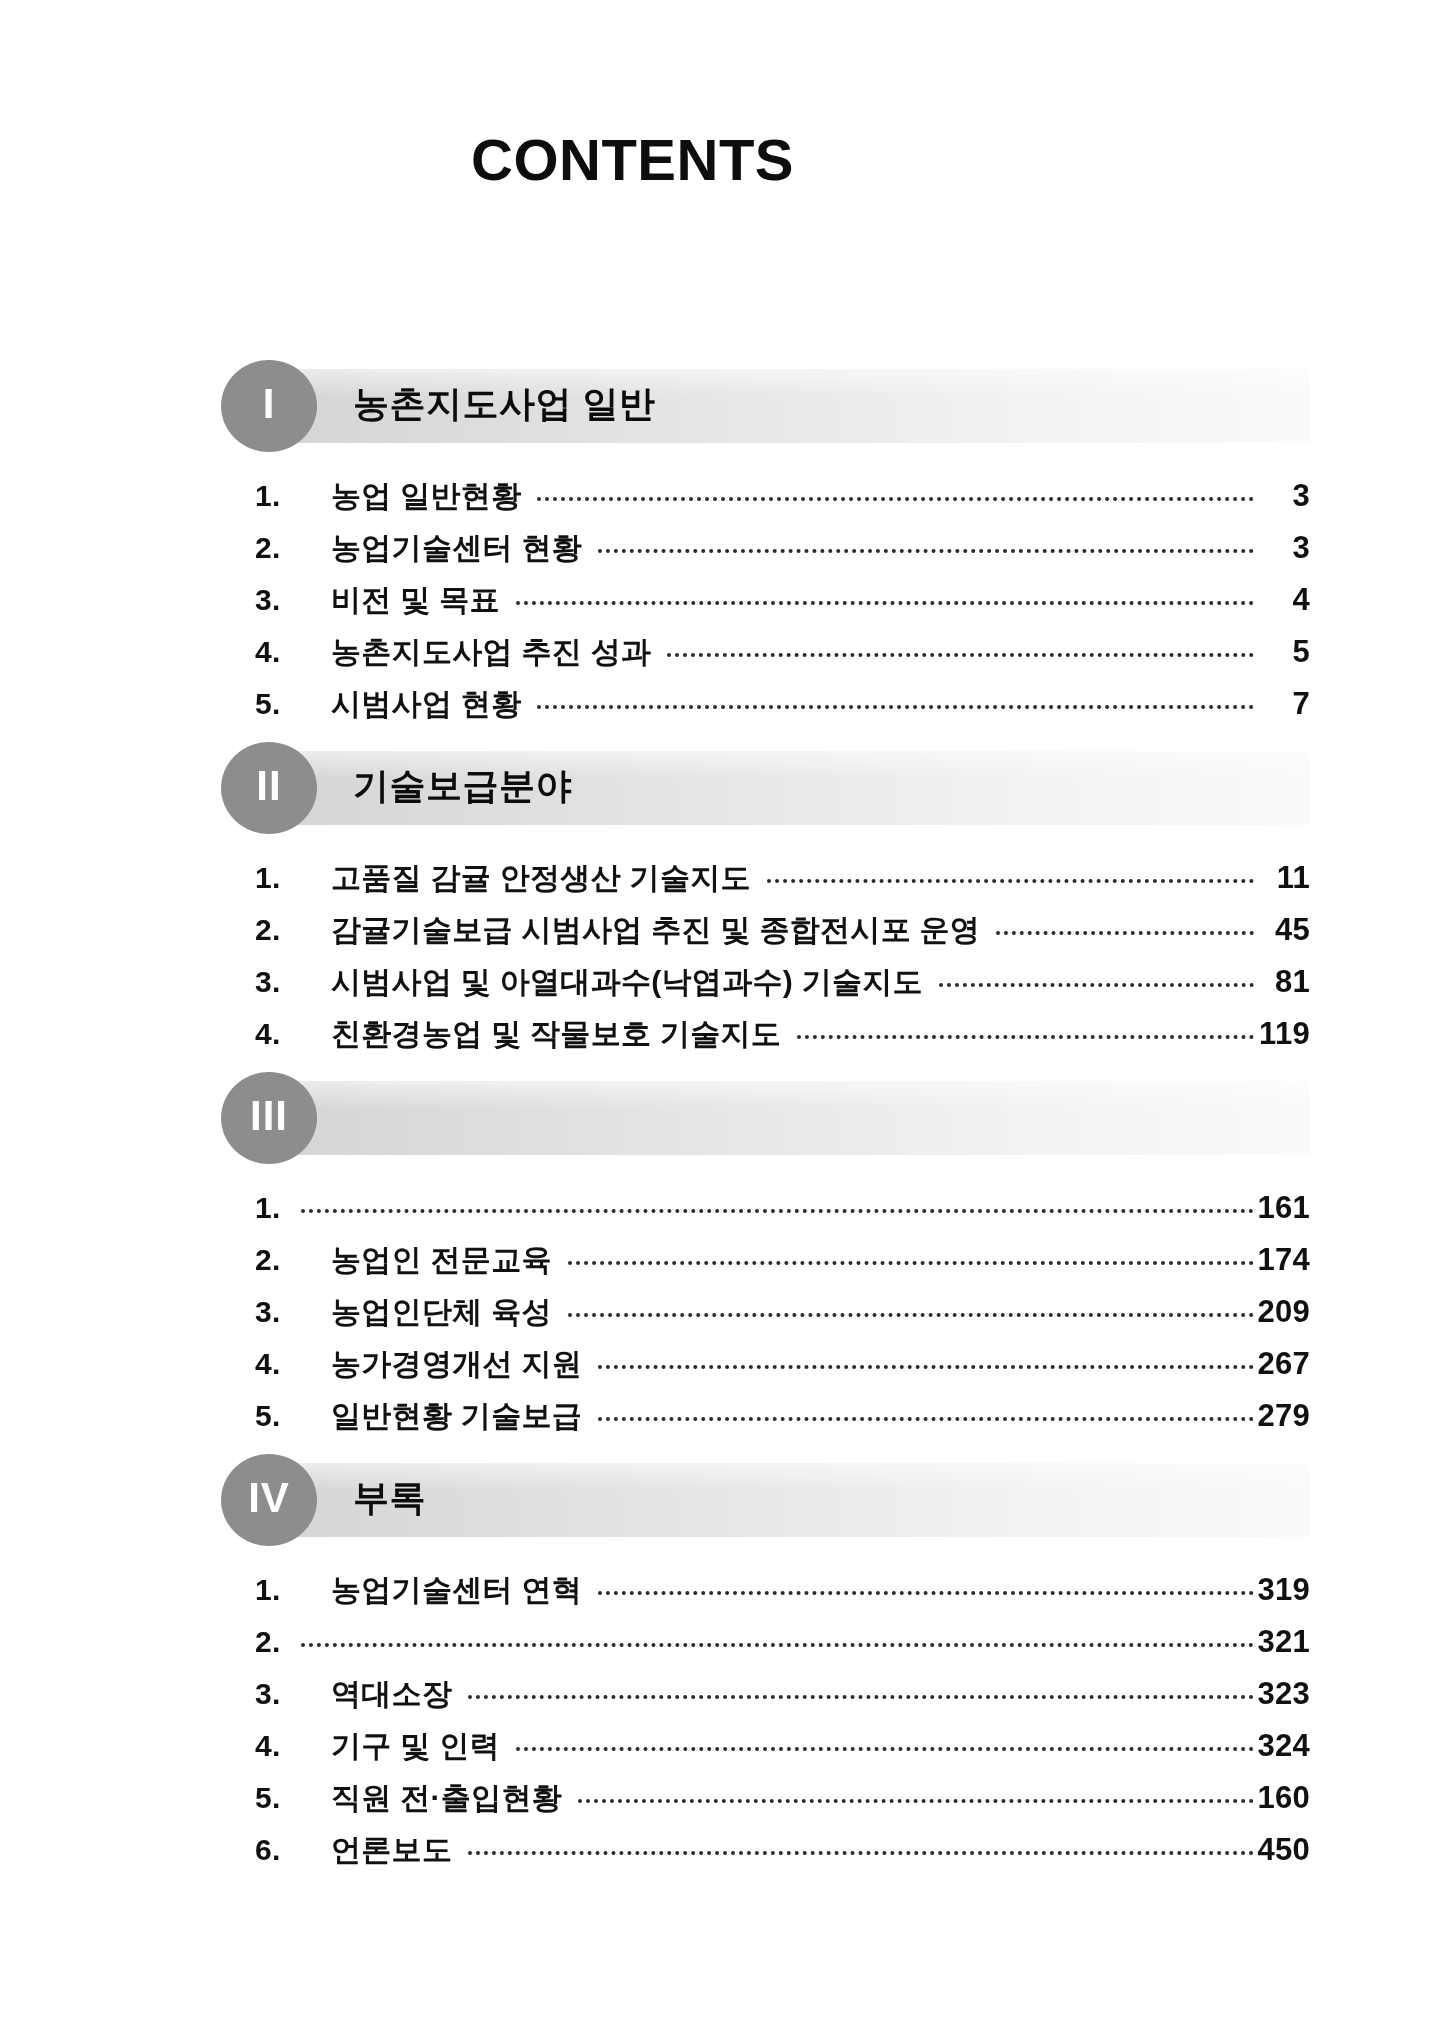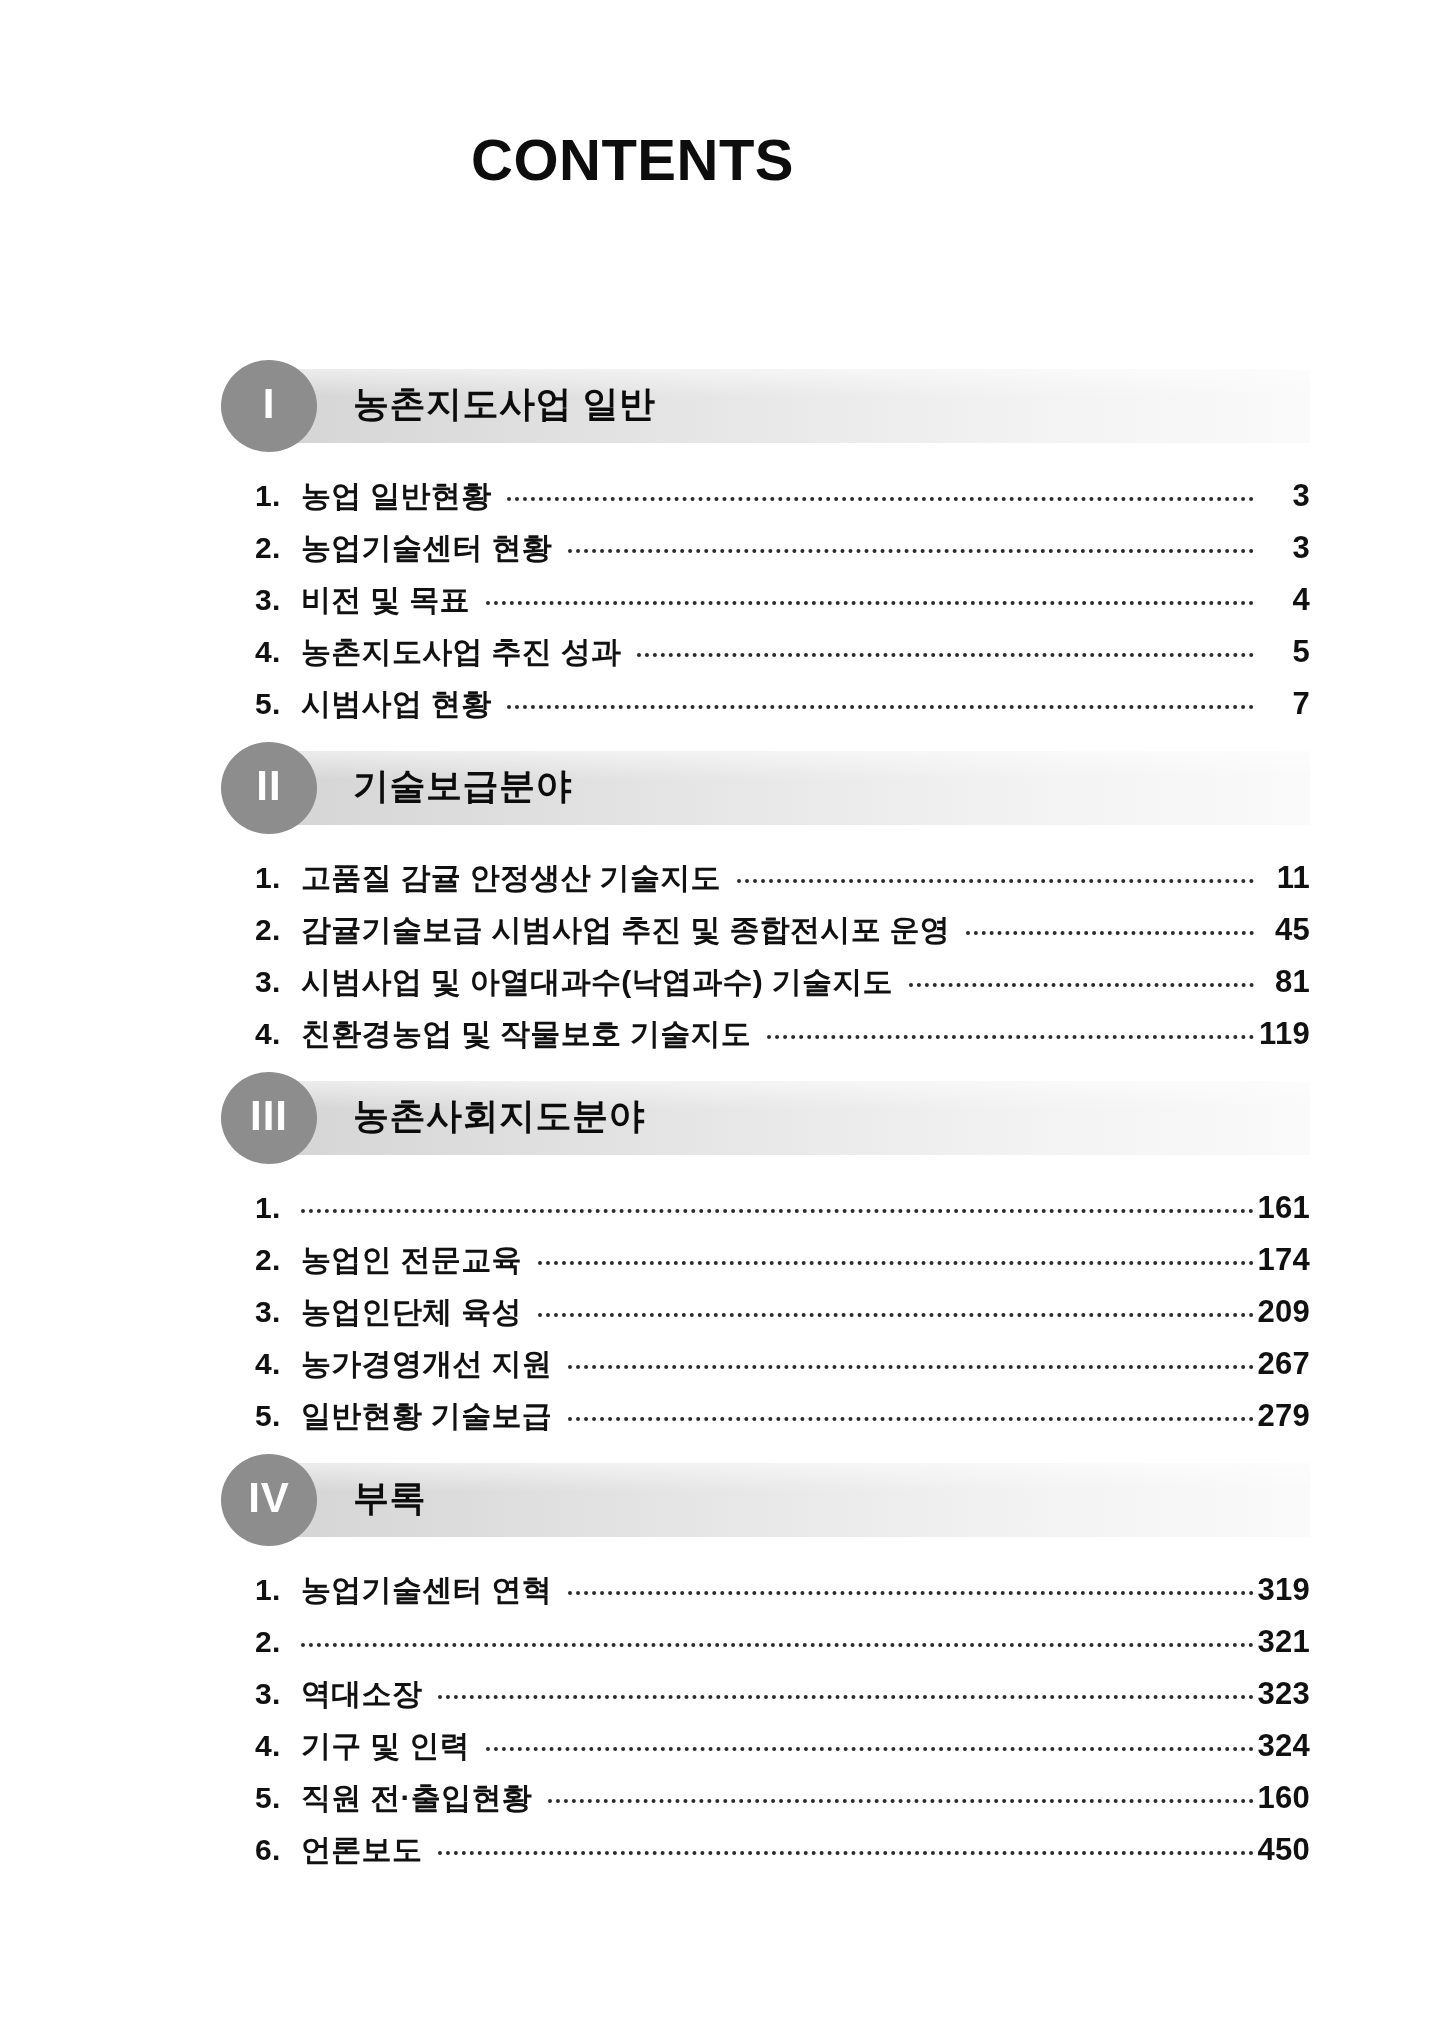--- a/index.html
+++ b/index.html
@@ -82,20 +82,21 @@
     letter-spacing: 0.3px;
   }
   .toc-item .no {
     flex: none;
     width: 46px;
   }
   .toc-item .t {
     flex: none;
     padding-right: 16px;
     white-space: nowrap;
+    margin-left: 30px;
   }
   .toc-item .leader {
     flex: 1 1 auto;
     align-self: center;
     height: 0;
     border-bottom: 4px dotted #2b2b2b;
     position: relative;
     top: 3px;
     margin-right: 2px;
     min-width: 30px;
@@ -192,21 +193,20 @@
       </div>
     </div>
   </section>
 
   <section class="toc-section">
     <div class="sec-header">
       <div class="sec-bar"></div>
       <div class="sec-circle">
         <span>III</span>
       </div>
-      <h2 class="sec-title">농촌사회지도분야</h2>
     </div>
     <div class="toc-list">
       <div class="toc-item">
         <span class="no">1.</span>
         <span class="leader"></span>
         <span class="pg">161</span>
       </div>
       <div class="toc-item">
         <span class="no">2.</span>
         <span class="t">농업인 전문교육</span>

